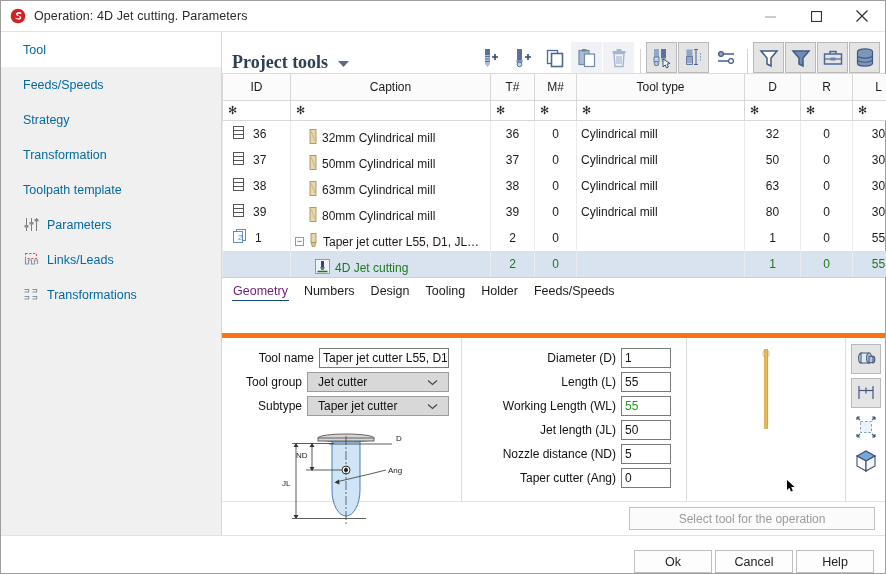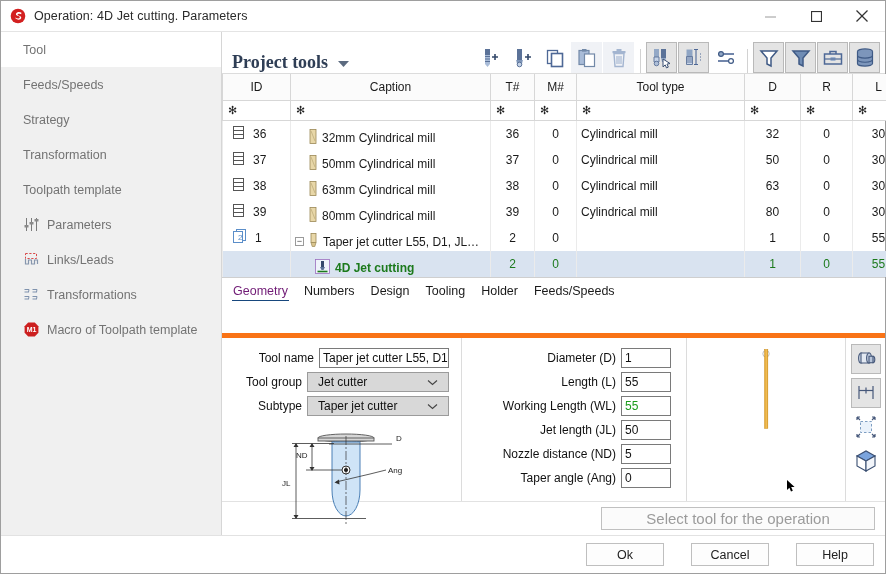--- a/index.html
+++ b/index.html
@@ -52,21 +52,21 @@
     background: #f0f0f0;
     border-right: 1px solid #d6d6d6;
     display: flex; flex-direction: column;
     padding-top: 0px;
   }
   .side-item {
     height: 35px;
     display: flex; align-items: center;
     padding-left: 22px;
     font-size: 12.5px;
-    color: #737373;
+    color: #0369a1;
     gap: 7px;
   }
   .side-item.active { background: #ffffff; }
   .side-item .lbl { white-space: nowrap; }
   .side-ico { width: 17px; height: 17px; flex: 0 0 17px; display:block; }
 
   .main {
     flex: 1 1 auto;
     min-width: 0;
     display: flex; flex-direction: column;
@@ -221,31 +221,31 @@
   .sbtn.framed { background: #e4e4e4; border: 1px solid #b9b9b9; }
 
   
   .footer-select {
     height: 34px; flex: 0 0 34px;
     border-top: 1px solid #e2e2e2;
     display: flex; align-items: center; justify-content: flex-end;
     padding-right: 10px; background: #fff;
   }
   .wide-btn {
-    width: 274px; height: 23px;
+    width: 246px; height: 23px;
     border: 1px solid #c0c0c0; background: #fbfbfb;
-    color: #9b9b9b; font-size: 15px;
+    color: #9b9b9b; font-size: 12px;
     display: flex; align-items: center; justify-content: center;
   }
   .footer-bar {
     height: 38px; flex: 0 0 38px;
     border-top: 1px solid #e2e2e2;
     background: #fff;
-    display: flex; align-items: center; justify-content: flex-end;
-    padding-right: 11px; gap: 27px;
+    display: flex; align-items: flex-end; justify-content: flex-end;
+    padding-right: 11px; gap: 3px;
   }
   .dlg-btn {
     width: 78px; height: 23px;
     border: 1px solid #bfbfbf; background: #fdfdfd;
     font-size: 12.5px; color: #222;
     display: flex; align-items: center; justify-content: center;
   }
 </style>
 </head>
 <body>
@@ -331,29 +331,20 @@
       <div class="side-item">
         <span class="side-ico">
           <svg width="17" height="17" viewBox="0 0 17 17">
             <path d="M1.5 3.5h4.5M1.5 6h4.5M9.5 3.5H14M9.5 6H14M1.5 10.5h4.5M1.5 13h4.5M9.5 10.5H14M9.5 13H14" stroke="#7f92ad" stroke-width="1.1" fill="none"></path>
             <path d="M6 3.5l-.5 2.5M14 3.5l-.5 2.5M6 10.5l-.5 2.5M14 10.5l-.5 2.5" stroke="#7f92ad" stroke-width="1" fill="none"></path>
           </svg>
         </span>
         <span class="lbl">Transformations</span>
       </div>
 
-      <div class="side-item">
-        <span class="side-ico">
-          <svg width="17" height="17" viewBox="0 0 17 17">
-            <polygon points="5.2,1.6 11.8,1.6 15.4,5.2 15.4,11.8 11.8,15.4 5.2,15.4 1.6,11.8 1.6,5.2" fill="#cc1f1f"></polygon>
-            <text x="8.5" y="11.4" font-family="Liberation Sans, sans-serif" font-size="7" font-weight="bold" fill="#fff" text-anchor="middle">M1</text>
-          </svg>
-        </span>
-        <span class="lbl">Macro of Toolpath template</span>
-      </div>
     </div>
 
     <div class="main">
 
       <div class="toolbar">
         <span class="panel-title">Project tools</span>
         <span class="title-caret">
           <svg width="11" height="8" viewBox="0 0 11 8">
               <polygon points="0,1 11,1 5.5,7" fill="#5c6b80"></polygon>
             </svg>
@@ -659,21 +650,21 @@
               <td class="c-m">0</td>
               <td></td>
               <td class="c-d">1</td>
               <td class="c-r">0</td>
               <td class="c-l">55</td>
             </tr>
 
             <tr class="sel">
               <td></td>
               <td>
-                <span class="capcell" style="padding-left:20px;font-weight:bold;">
+                <span class="capcell" style="padding-left:20px;">
                   <span>
                     <svg width="15" height="15" viewBox="0 0 15 15">
                       <rect x="0.5" y="0.5" width="14" height="14" fill="#eef3fa" stroke="#9b6fbf" stroke-width="0.8"></rect>
                       <rect x="6" y="2" width="3" height="6" fill="#34486b"></rect>
                       <path d="M5 8h5l-1.5 3h-2z" fill="#5b7298"></path>
                       <path d="M2.5 12.5h10" stroke="#1c7a1c" stroke-width="1.6"></path>
                     </svg>
                   </span>
                   <span class="capsel">4D Jet cutting</span>
                 </span>
@@ -779,21 +770,21 @@
           </div>
           <div class="prow">
             <span class="plabel">Jet length (JL)</span>
             <div class="pinput">50</div>
           </div>
           <div class="prow">
             <span class="plabel">Nozzle distance (ND)</span>
             <div class="pinput">5</div>
           </div>
           <div class="prow">
-            <span class="plabel">Taper angle (Ang)</span>
+            <span class="plabel">Taper cutter (Ang)</span>
             <div class="pinput">0</div>
           </div>
         </div>
 
         <div class="pane-preview">
           <svg width="100%" height="100%" viewBox="0 0 152 228" preserveAspectRatio="xMidYMin meet">
             <circle cx="76" cy="22" r="4.5" fill="none" stroke="#b5b5b5" stroke-width="1.2"></circle>
             <rect x="74" y="16" width="4.5" height="110" fill="#e8a72c" stroke="#c78a18" stroke-width="0.7"></rect>
             <line x1="76.2" y1="16" x2="76.2" y2="126" stroke="#f6dc9c" stroke-width="0.8"></line>
           </svg>

